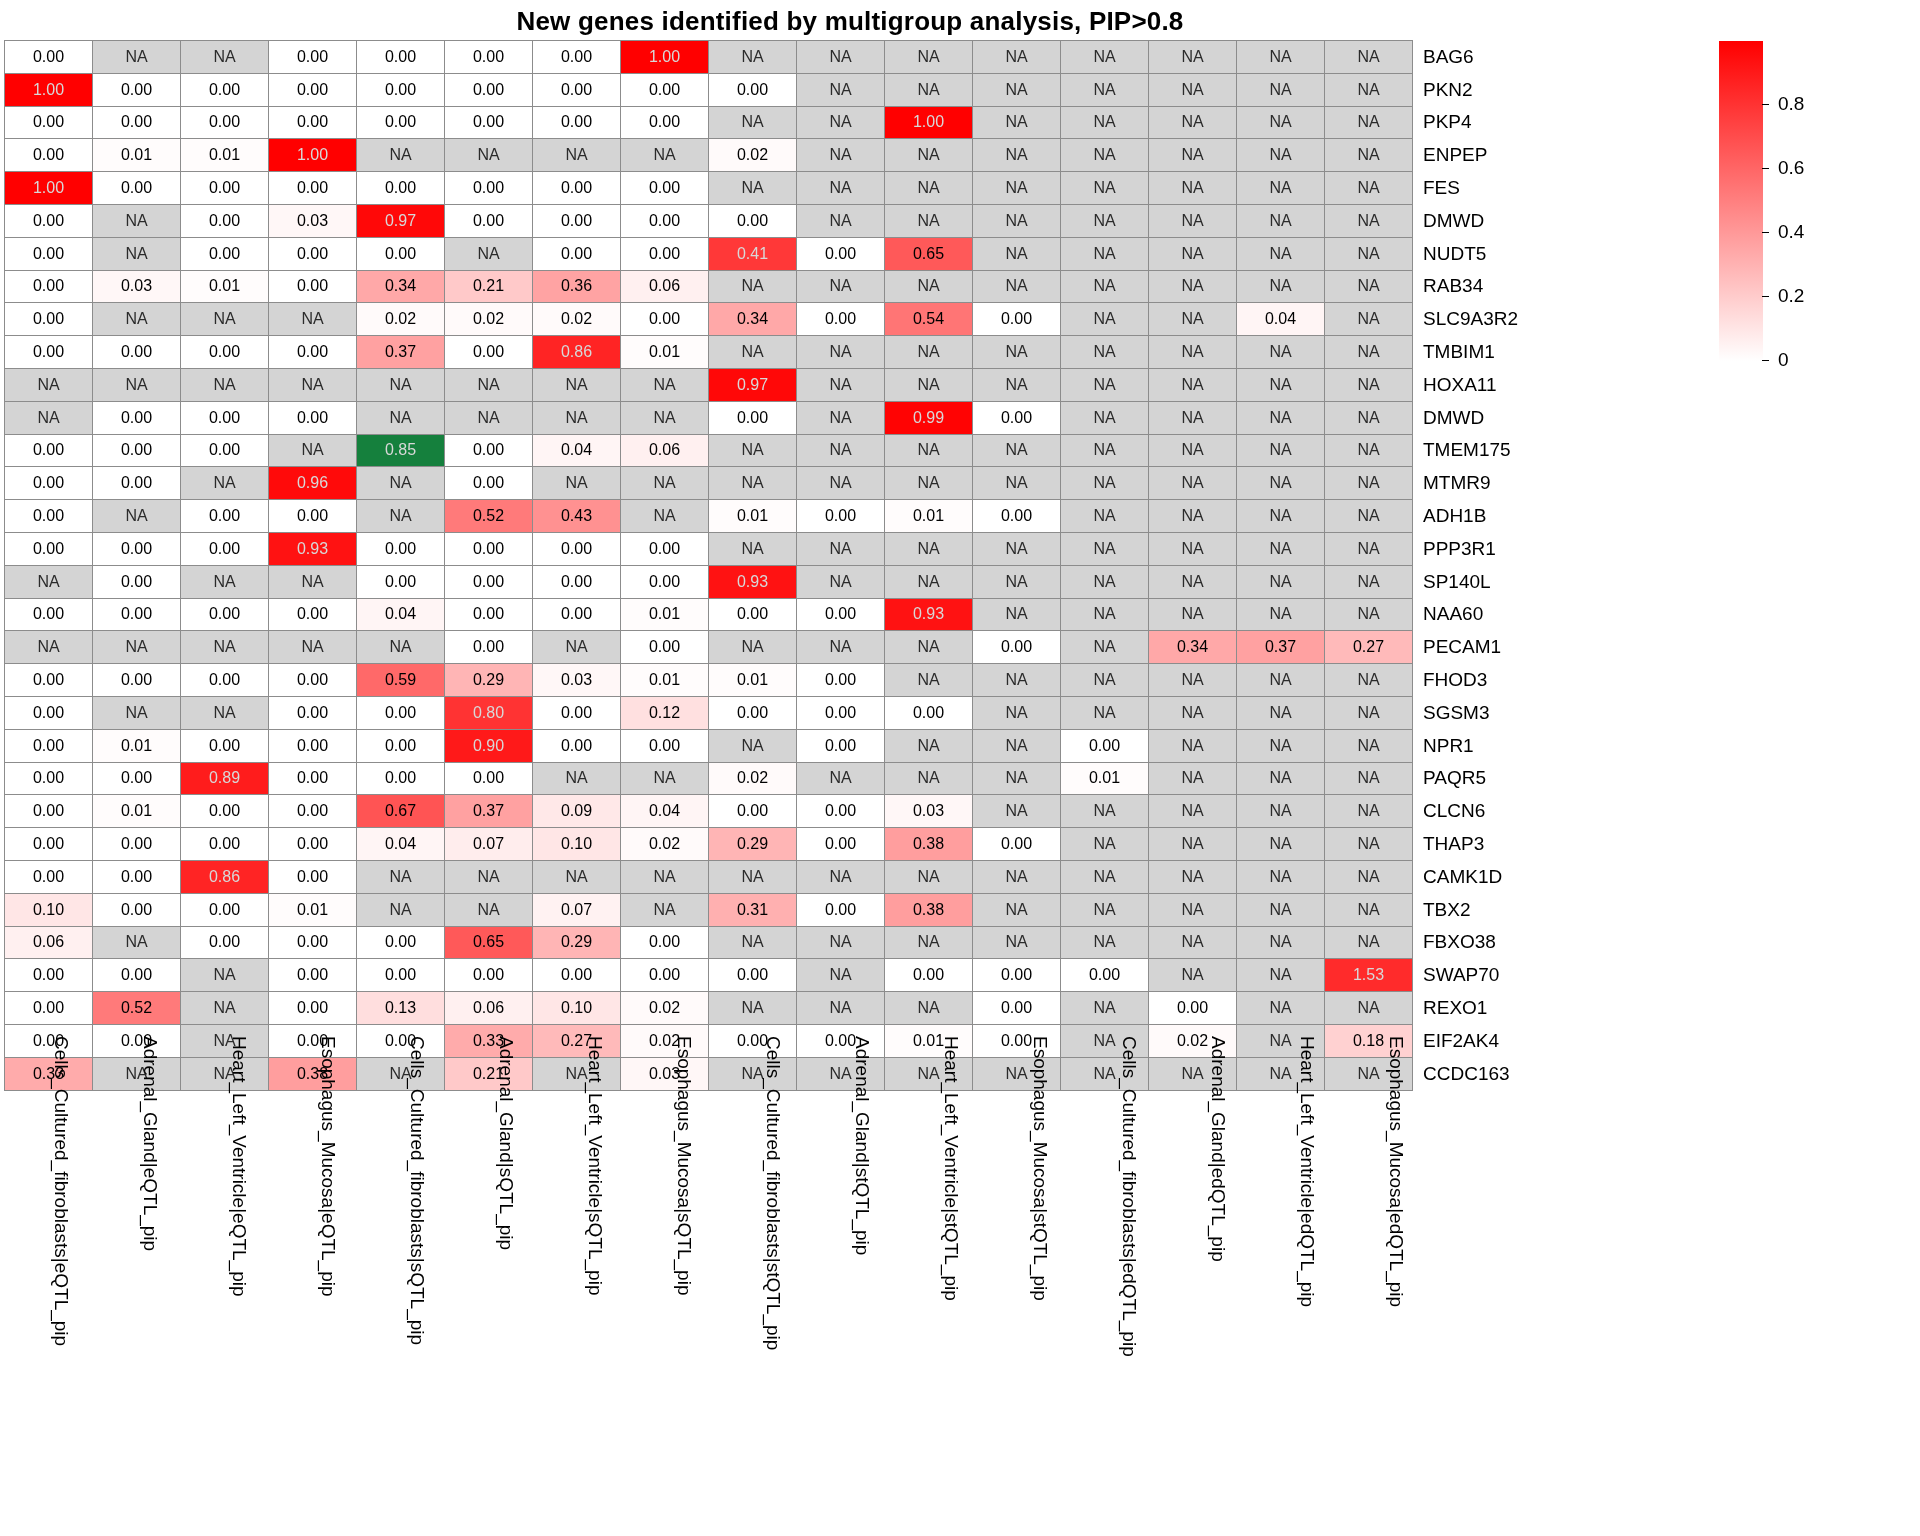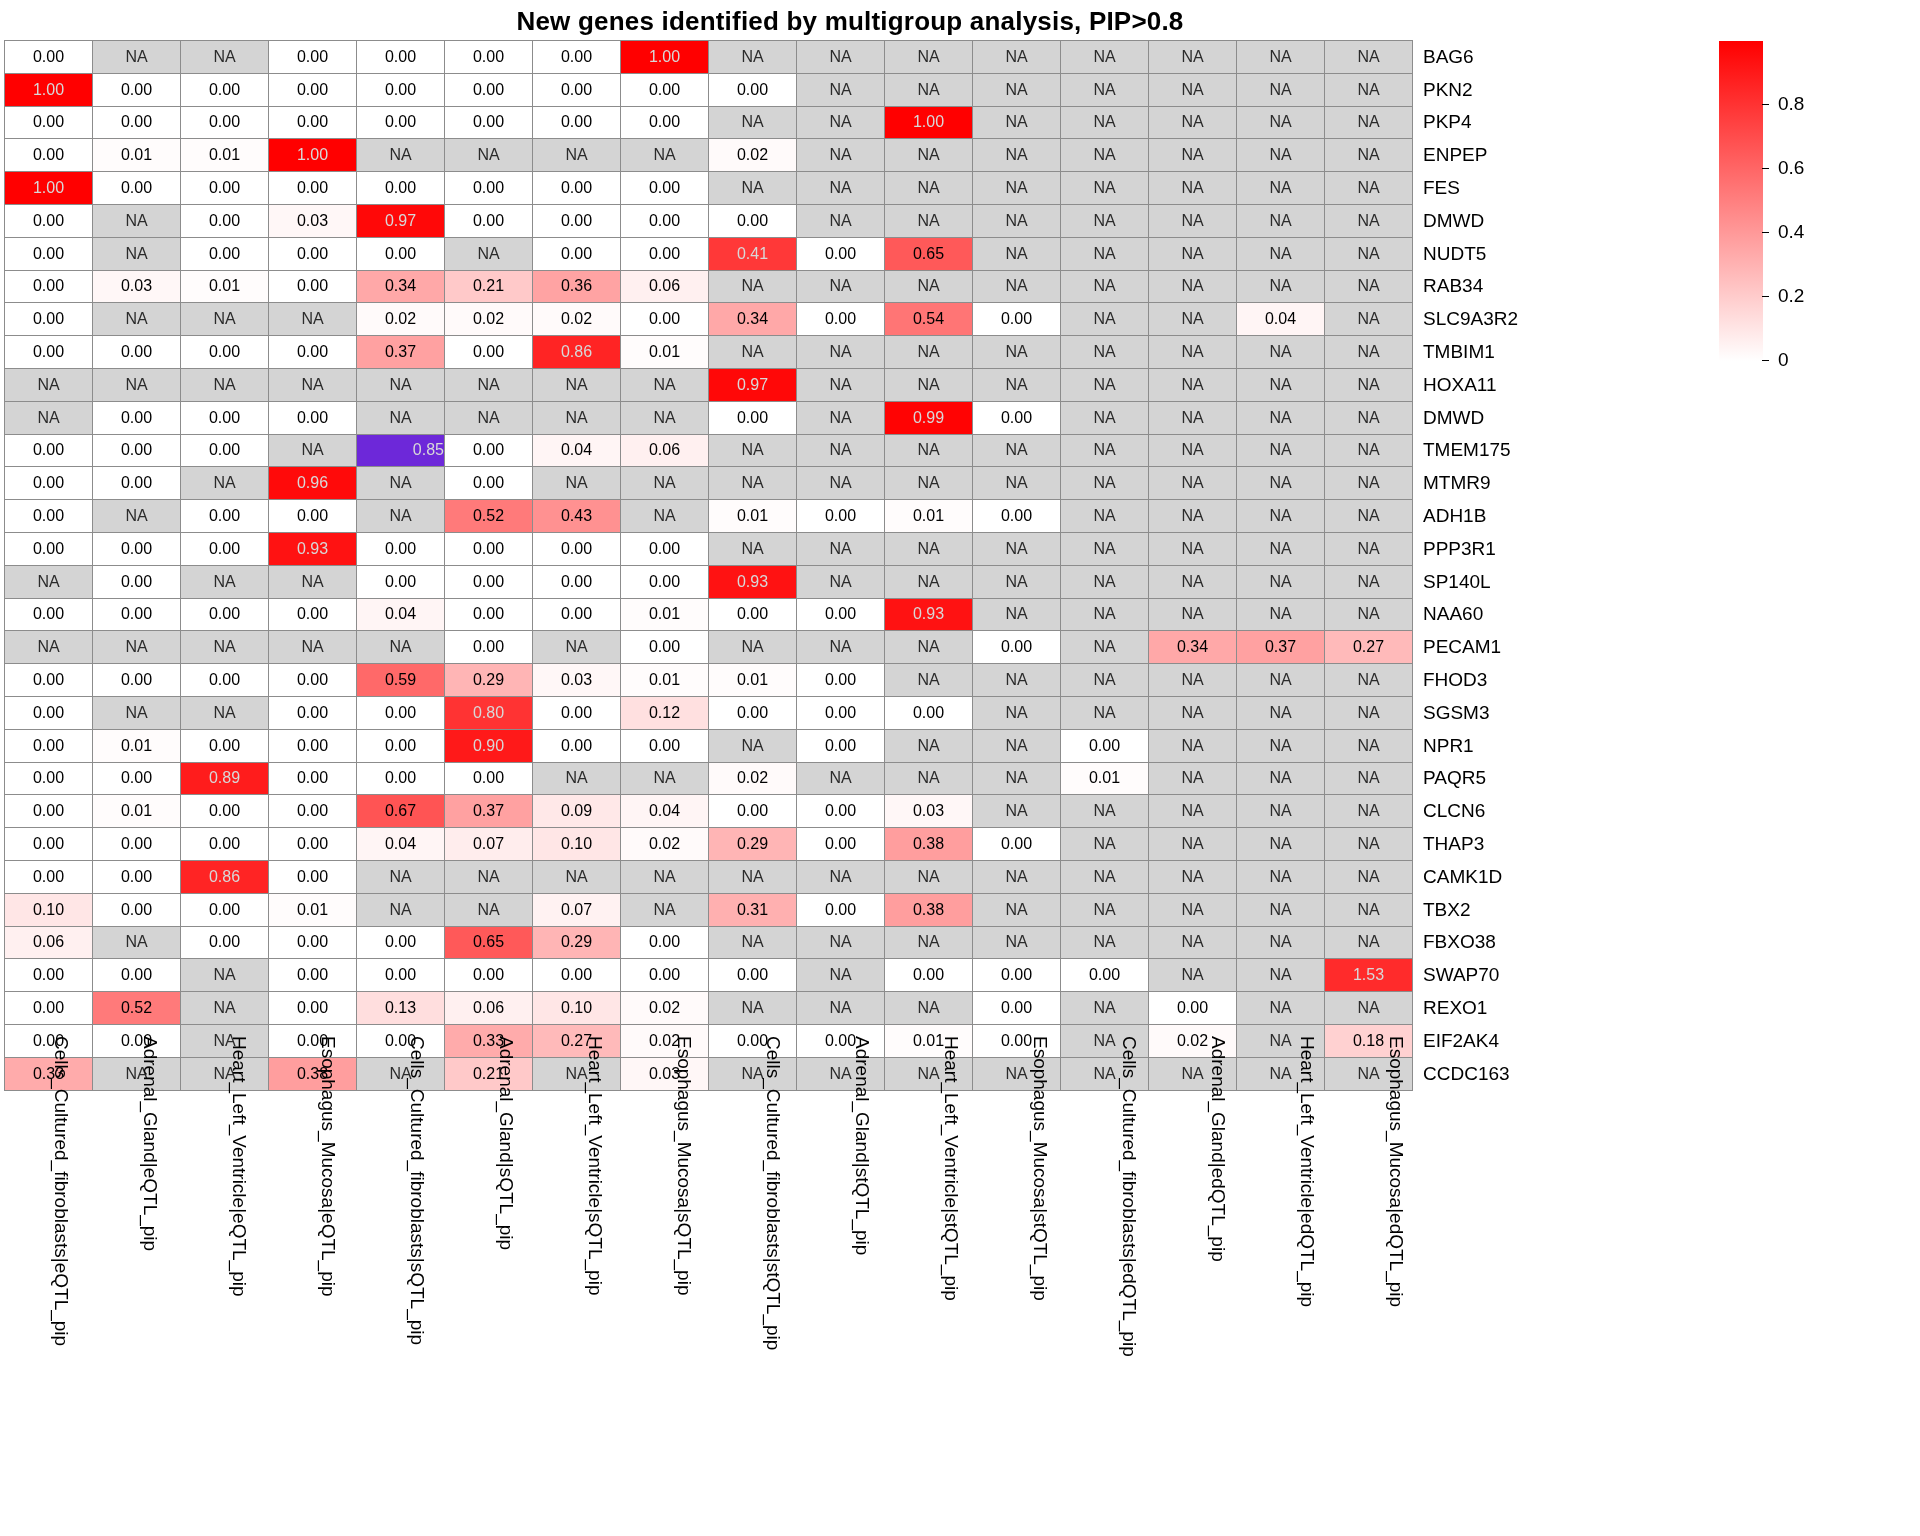--- a/index.html
+++ b/index.html
@@ -343,21 +343,21 @@
             <td class="cell na">NA</td>
             <td class="cell na">NA</td>
             <td class="cell na">NA</td>
             <td class="rowlabel">DMWD</td>
           </tr>
           <tr>
             <td class="cell" style="background: rgb(255, 255, 255);">0.00</td>
             <td class="cell" style="background: rgb(255, 255, 255);">0.00</td>
             <td class="cell" style="background: rgb(255, 255, 255);">0.00</td>
             <td class="cell na">NA</td>
-            <td class="cell" style="background: #6d28d9; color: rgb(216, 216, 216); text-align: right;">0.85</td>
+            <td class="cell" style="background: #15803d; color: rgb(216, 216, 216);">0.85</td>
             <td class="cell" style="background: rgb(255, 255, 255);">0.00</td>
             <td class="cell" style="background: rgb(255, 245, 245);">0.04</td>
             <td class="cell" style="background: rgb(255, 240, 240);">0.06</td>
             <td class="cell na">NA</td>
             <td class="cell na">NA</td>
             <td class="cell na">NA</td>
             <td class="cell na">NA</td>
             <td class="cell na">NA</td>
             <td class="cell na">NA</td>
             <td class="cell na">NA</td>

